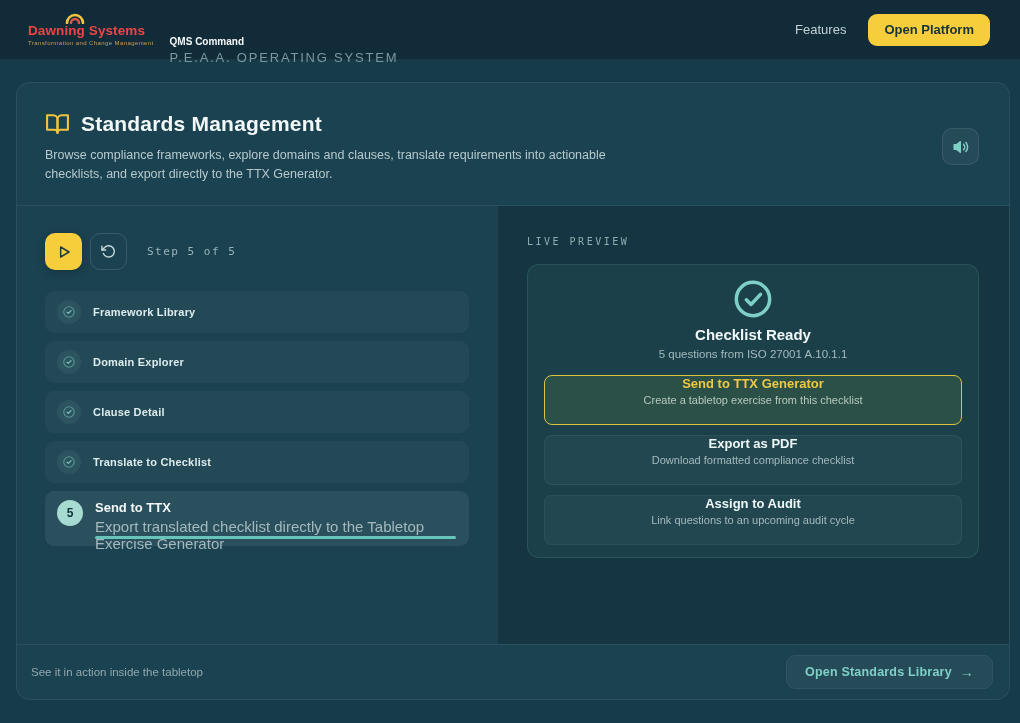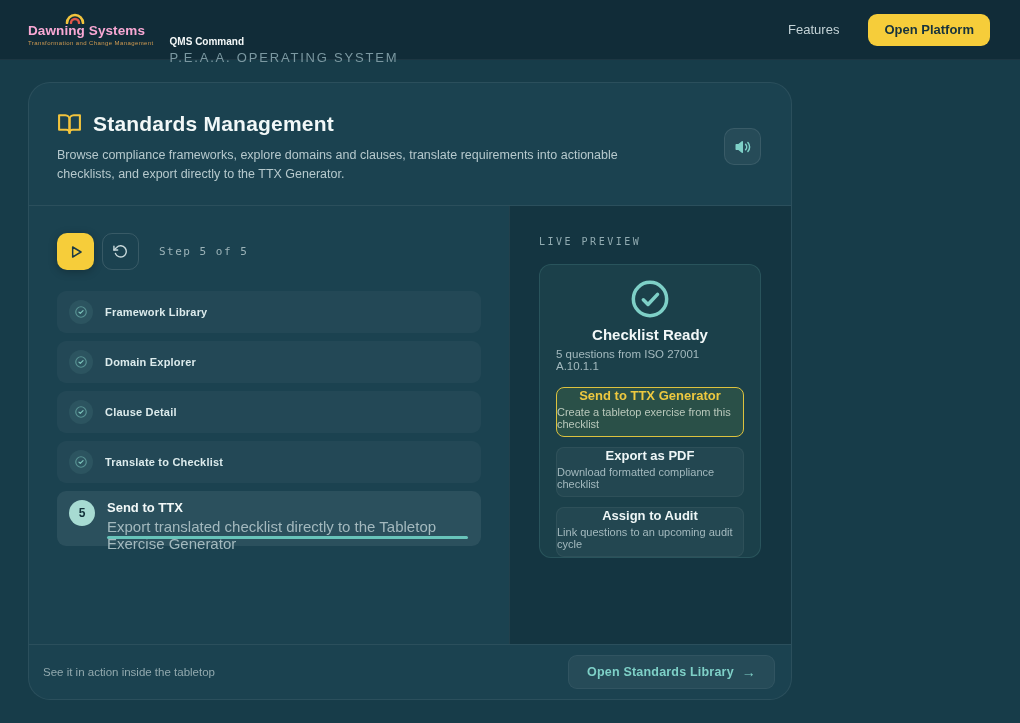--- a/index.html
+++ b/index.html
@@ -12,38 +12,38 @@
 
   
   .topbar {
     position:absolute; top:0; left:0; right:0; height:60px;
     background:#112c38; border-bottom:1px solid rgba(255,255,255,0.05);
     display:flex; align-items:center; padding:0 30px 0 28px;
   }
   .brand { display:flex; align-items:center; }
   .brand-logo { position:relative; padding-top:9px; cursor:pointer; }
   .arc-icon { position:absolute; top:-2px; left:37px; width:20px; height:12px; }
-  .brand-name { font-size:13.5px; font-weight:bold; color:#f9a8d4; letter-spacing:0.1px; }
+  .brand-name { font-size:13.5px; font-weight:bold; color:#ef4444; letter-spacing:0.1px; }
   .brand-tagline { font-size:6px; color:#cf9a52; margin-top:2px; letter-spacing:0.4px; }
   .app-id { margin-left:16px; }
   .app-title { font-size:10px; font-weight:bold; color:#f4f8f8;margin-top:41px; }
   .app-subtitle { margin-top:3px; font-family:Liberation Sans, sans-serif; font-size:13px; letter-spacing:1.8px; color:#7b98a1; }
-  .topnav { margin-left:auto; display:flex; align-items:center; gap:29px; }
+  .topnav { margin-left:auto; display:flex; align-items:center; gap:22px; }
   .nav-link { font-size:13px; color:#c3d2d6; cursor:pointer; text-decoration:none; }
   .btn-yellow {
     height:32px; padding:0 16px; border-radius:9px; border:none;
     background:#f6cd3a; color:#16333d; font-size:13px; font-weight:bold;
     font-family:"Liberation Sans", sans-serif; cursor:pointer;
   }
 
   
   .card {
-    position:absolute; left:28px; top:82px; width:764px; height:618px;
+    position:absolute; left:16px; top:82px; width:994px; height:618px;
     background:#1b4250; border:1px solid rgba(255,255,255,0.07);
-    border-radius:22px; display:flex; flex-direction:column; overflow:hidden;
+    border-radius:14px; display:flex; flex-direction:column; overflow:hidden;
   }
   .card-head {
     position:relative; height:123px; padding:28px 30px 0 28px;
     border-bottom:1px solid rgba(255,255,255,0.07); flex-shrink:0;
   }
   .title-row { display:flex; align-items:center; gap:11px; }
   .book-icon svg { width:25px; height:25px; display:block; }
   .card-head h1 { font-size:21px; font-weight:bold; color:#f2f8f8; letter-spacing:0.2px; }
   .desc { margin-top:10px; font-size:12.5px; line-height:1.5; color:#b6c9cd; max-width:585px; }
   .audio-btn {

